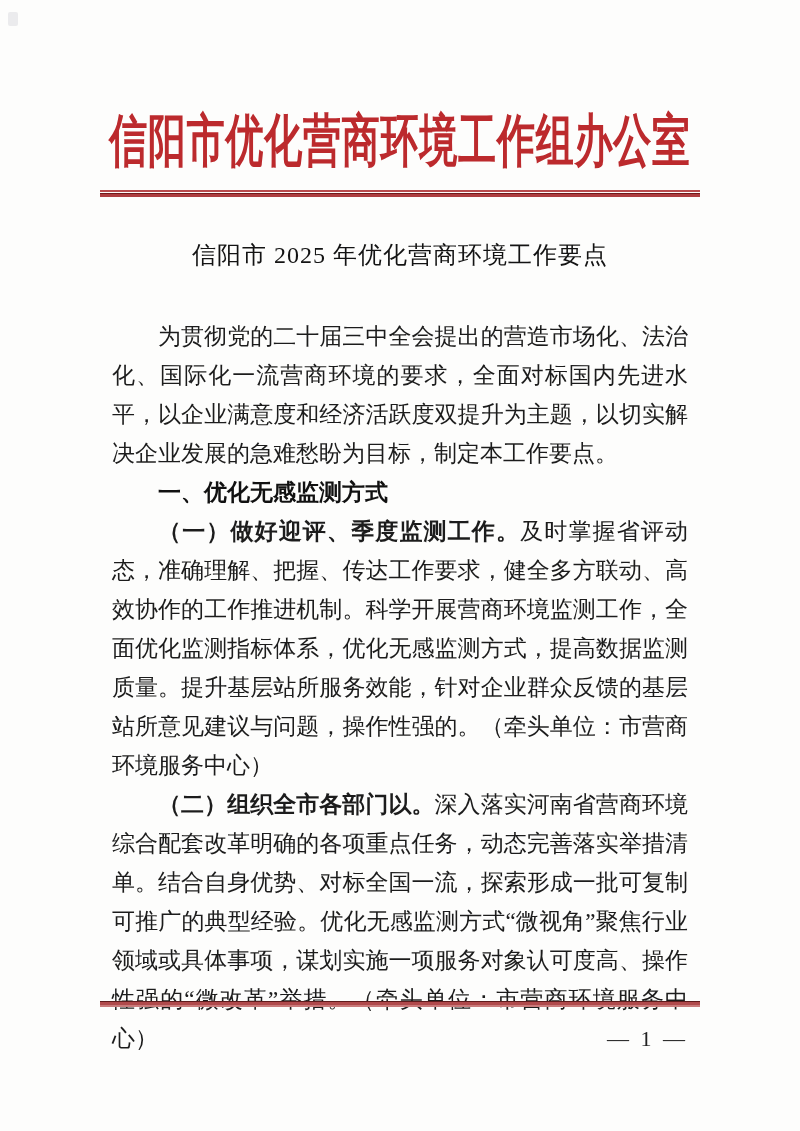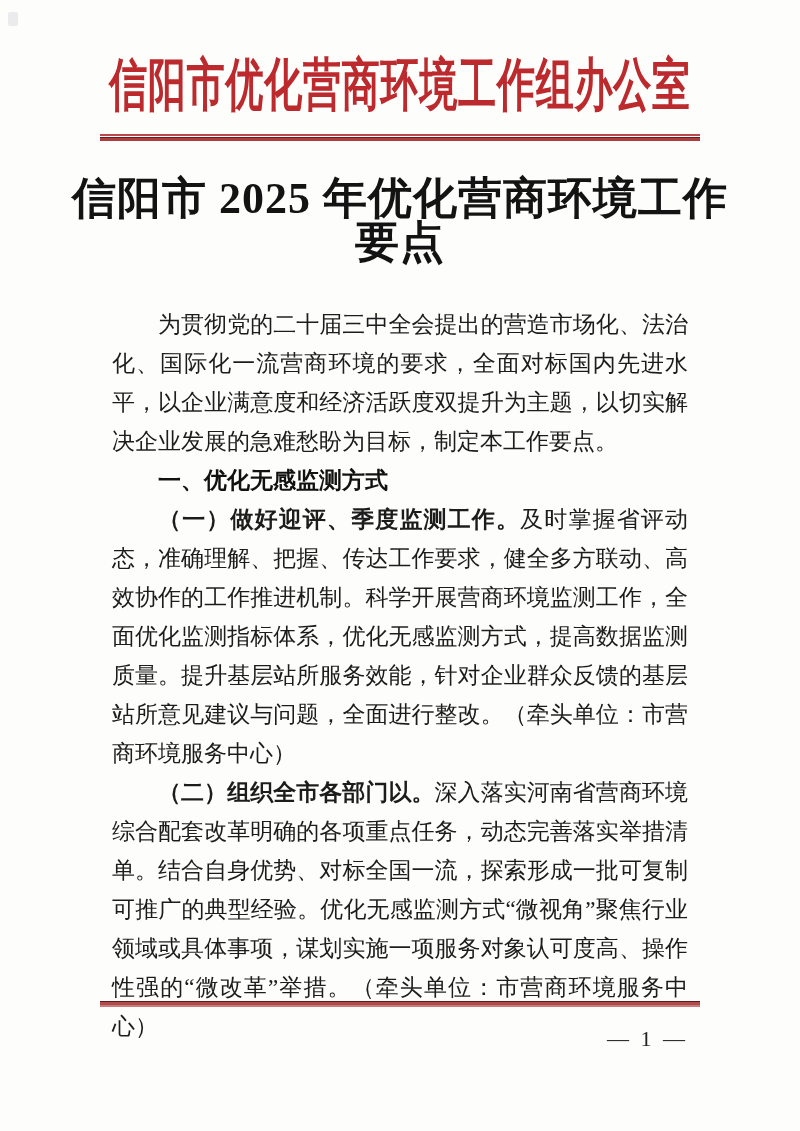--- a/index.html
+++ b/index.html
@@ -13,21 +13,21 @@
     height: 1131px;
     margin: 0 auto;
     background: #fdfdfc;
     box-sizing: border-box;
     overflow: hidden;
     font-family: "Liberation Serif", serif;
     color: #1c1c1c;
   }
   
   .letterhead {
-    padding-top: 52px;
+    padding-top: 108px;
   }
   .letterhead-title {
     height: 66px;
     line-height: 66px;
     text-align: center;
     font-size: 50px;
     font-weight: 700;
     color: var(--letterhead-red, #bc2a2d);
     white-space: nowrap;
     transform: scale(0.76, 1.14);
@@ -40,23 +40,23 @@
     background: linear-gradient(180deg,
       #b84a4c 0px, #b84a4c 2px,
       #fdfdfc 2px, #fdfdfc 3px,
       #70191b 3px, #70191b 4px,
       #ad3d3f 4px, #ad3d3f 7px);
   }
   
   .doc-title {
     margin: 36px 60px 0 60px;
     text-align: center;
-    font-size: 44px;
+    font-size: 24px;
     line-height: 44px;
-    font-weight: 700;
+    font-weight: 400;
     color: #131313;
     letter-spacing: 1px;
   }
   
   .doc-body {
     margin: 40px 112px 12px 112px;
     font-size: 23px;
     line-height: 39px;
     text-align: justify;
   }
@@ -117,21 +117,21 @@
   </header>
 
   <h1 class="doc-title">信阳市 2025 年优化营商环境工作要点</h1>
 
   <main class="doc-body">
 
     <p class="para">为贯彻党的二十届三中全会提出的营造市场化、法治化、国际化一流营商环境的要求，全面对标国内先进水平，以企业满意度和经济活跃度双提升为主题，以切实解决企业发展的急难愁盼为目标，制定本工作要点。</p>
 
     <p class="para section-heading">一、优化无感监测方式</p>
 
-    <p class="para"><span class="lead">（一）做好迎评、季度监测工作。</span><span>及时掌握省评动态，准确理解、把握、传达工作要求，健全多方联动、高效协作的工作推进机制。科学开展营商环境监测工作，全面优化监测指标体系，优化无感监测方式，提高数据监测质量。提升基层站所服务效能，针对企业群众反馈的基层站所意见建议与问题，全面进行整改。（牵头单位：市营商环境服务中心）</span></p>
+    <p class="para"><span class="lead">（一）做好迎评、季度监测工作。</span><span>及时掌握省评动态，准确理解、把握、传达工作要求，健全多方联动、高效协作的工作推进机制。科学开展营商环境监测工作，全面优化监测指标体系，优化无感监测方式，提高数据监测质量。提升基层站所服务效能，针对企业群众反馈的基层站所意见建议与问题，操作性强的。（牵头单位：市营商环境服务中心）</span></p>
 
     <p class="para"><span class="lead">（二）组织全市各部门以。</span><span>深入落实河南省营商环境综合配套改革明确的各项重点任务，动态完善落实举措清单。结合自身优势、对标全国一流，探索形成一批可复制可推广的典型经验。优化无感监测方式“微视角”聚焦行业领域或具体事项，谋划实施一项服务对象认可度高、操作性强的“微改革”举措。（牵头单位：市营商环境服务中心）</span></p>
 
   </main>
 
   <footer>
     <div class="footer-rule"></div>
     <div class="page-number">— 1 —</div>
   </footer>
 

